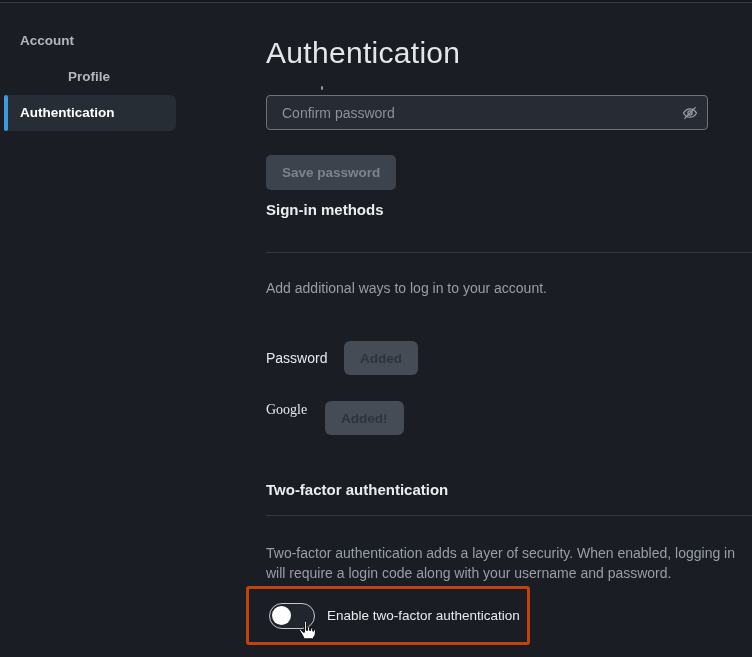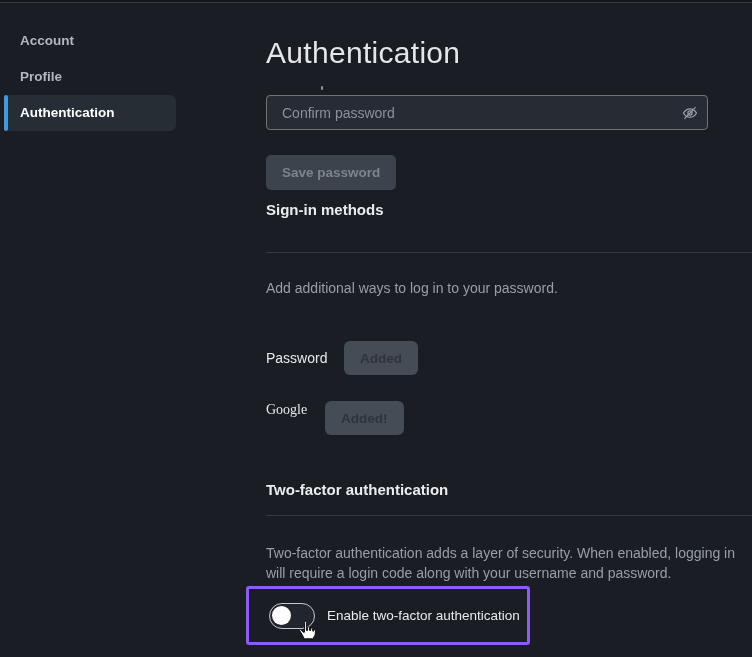--- a/index.html
+++ b/index.html
@@ -35,34 +35,34 @@
   .body-text{position:absolute;left:266px;font-size:14px;color:#989ea7;line-height:20px;}
 
   .method-label{position:absolute;left:266px;font-size:14px;color:#e7e9ec;}
   .added-btn{position:absolute;height:34px;padding:0 16px;background:#464c55;border:none;border-radius:6px;
     font-size:13.5px;font-weight:700;color:#2f343c;font-family:inherit;cursor:default;}
   .added-btn.b1{left:344px;top:341px;}
   .added-btn.b2{left:325px;top:401px;}
 
   
   .focus-box{position:absolute;left:246px;top:586px;width:284px;height:59px;box-sizing:border-box;
-    border:3px solid #8b5cf6;border-radius:3px;display:flex;align-items:center;padding-left:20px;}
+    border:3px solid #c2410c;border-radius:3px;display:flex;align-items:center;padding-left:20px;}
   .toggle{position:relative;width:46px;height:26px;border:1.5px solid #c3c7cc;border-radius:13px;background:#21262e;box-sizing:border-box;flex:0 0 auto;cursor:pointer;}
   .knob{position:absolute;left:2px;top:2px;width:19px;height:19px;border-radius:50%;background:#ffffff;}
   .toggle-label{margin-left:12px;font-size:13.5px;color:#e8eaed;white-space:nowrap;}
   .cursor-hand{position:absolute;left:48px;top:31px;width:20px;height:20px;pointer-events:none;}
 </style>
 </head>
 <body>
 
 <div id="page">
   <div class="top-edge"></div>
 
   <div class="nav-item" style="top:33px;text-align:center;">Account</div>
-  <div class="nav-item" style="top:69px;">Profile</div>
+  <div class="nav-item" style="top:69px;margin-left:48px;">Profile</div>
   <div class="nav-item selected-wrap" style="top:95px;">
     <span class="active-bar"></span>
     <span class="selected-label">Authentication</span>
   </div>
 
   <div class="page-title">Authentication</div>
   <div class="tiny-dot"></div>
 
   <input class="pw-input" type="text" placeholder="Confirm password" style="">
   <span class="eye-icon">
@@ -70,21 +70,21 @@
       <path d="M1.5 8s2.4-4.2 6.5-4.2S14.5 8 14.5 8s-2.4 4.2-6.5 4.2S1.5 8 1.5 8z"></path>
       <circle cx="8" cy="8" r="2.1"></circle>
       <path d="M2.8 13.4l10.4-10.8" stroke-linecap="round"></path>
     </svg>
   </span>
 
   <button class="save-btn">Save password</button>
 
   <div class="section-h" style="top:201px;">Sign-in methods</div>
   <div class="divider" style="top:252px;"></div>
-  <div class="body-text" style="top:278px;">Add additional ways to log in to your password.</div>
+  <div class="body-text" style="top:278px;">Add additional ways to log in to your account.</div>
 
   <div class="method-label" style="top:350px;text-align:right;">Password</div>
   <button class="added-btn b1">Added</button>
 
   <div class="method-label" style="top:402px;font-family:Liberation Serif, serif;">Google</div>
   <button class="added-btn b2">Added!</button>
 
   <div class="section-h" style="top:481px;">Two-factor authentication</div>
   <div class="divider" style="top:515px;"></div>
   <div class="body-text" style="top:543px;">

